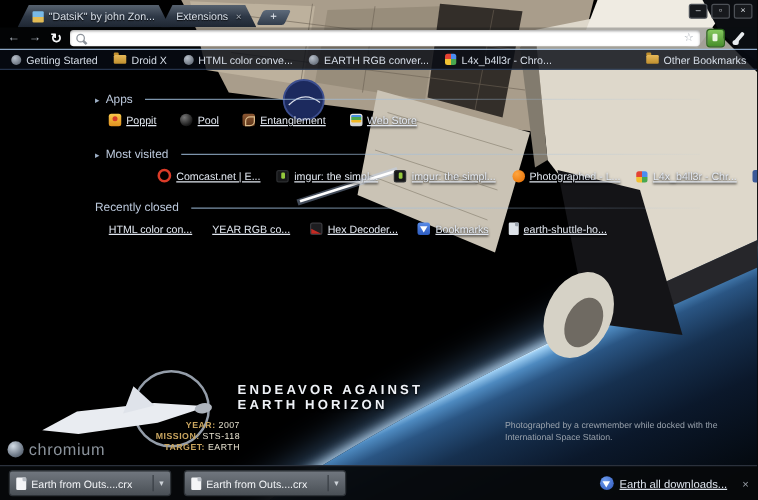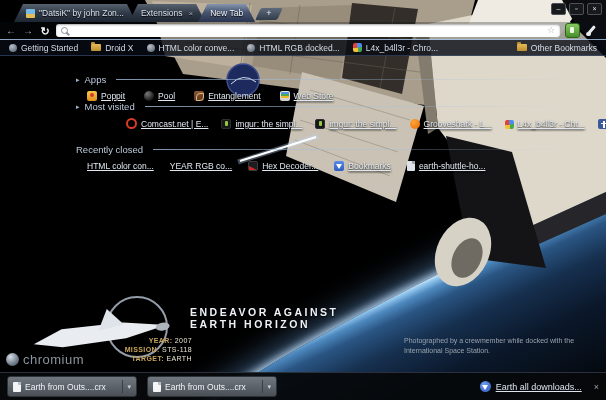--- a/index.html
+++ b/index.html
@@ -70,21 +70,21 @@
   
   .ntp{position:absolute;top:55px;left:0;right:12px;z-index:5;padding:19px 34px 0 76px;}
   .section-header{display:flex;align-items:center;gap:5px;color:#bcc9dc;font-size:9.5px;text-shadow:0 1px 2px #000;}
   .section-header .arrow{font-size:7px;color:#9fb1c8;}
   .section-header .hr{flex:1;height:1px;margin-left:5px;
     background:linear-gradient(to right,rgba(160,190,220,.8),rgba(160,190,220,.05));}
   .items{display:flex;align-items:center;margin:6px 0 0 11px;font-size:8.5px;}
   .items.apps{gap:19px;} .items.mv{gap:13px;padding-left:39px;} .items.rc{gap:16px;}
   .link{display:flex;align-items:flex-end;gap:4px;color:#e2e8f1;text-decoration:underline;cursor:pointer;
     text-shadow:0 1px 2px #000;white-space:nowrap;}
-  .sec-mv{} .sec-rc{margin-top:15px;justify-content:center;}
+  .sec-mv{margin-top:17px;} .sec-rc{margin-top:15px;justify-content:center;}
   .ic{width:10px;height:10px;border-radius:2px;flex:none;position:relative;}
   .ic-poppit{background:linear-gradient(#f8c84a,#e0901f);}
   .ic-poppit::after{content:"";position:absolute;left:3px;top:2px;width:4px;height:4px;border-radius:50%;background:#d43b2a;}
   .ic-pool{border-radius:50%;background:radial-gradient(circle at 35% 30%,#777,#1a1a1a 70%);}
   .ic-entangle{background:linear-gradient(#8a5632,#5d3418);}
   .ic-entangle::after{content:"";position:absolute;left:2px;top:2px;width:6px;height:6px;border:1px solid #d8b98a;border-radius:50% 0;}
   .ic-webstore{background:linear-gradient(#e8e8e8,#cfcfcf);}
   .ic-webstore::after{content:"";position:absolute;left:1px;top:1px;right:1px;height:6px;
     background:linear-gradient(#4a90e2 0 33%,#4fa94f 33% 66%,#f2b824 66%);border-radius:1px;}
   .ic-comcast{width:7px;height:7px;border:2px solid #da3b28;border-radius:50%;background:transparent;}
@@ -181,23 +181,20 @@
   <div class="titlebar">
     <div class="tabstrip">
       <div class="tab">
         <span class="fav-image"></span>
         <span>"DatsiK" by john Zon...</span>
       </div>
       <div class="tab">
         <span>Extensions</span>
         <span class="tabclose">×</span>
       </div>
-      <div class="tab active">
-        <span>New Tab</span>
-      </div>
       <div class="newtab-btn"><span>+</span></div>
     </div>
     <div class="wincontrols">
       <div class="winbtn">–</div>
       <div class="winbtn">▫</div>
       <div class="winbtn">×</div>
     </div>
   </div>
 
   <div class="toolbar">
@@ -221,21 +218,21 @@
     <div class="bm">
       <span class="ic-folder"></span>
       <span>Droid X</span>
     </div>
     <div class="bm">
       <span class="ic-globe"></span>
       <span>HTML color conve...</span>
     </div>
     <div class="bm">
       <span class="ic-globe"></span>
-      <span>HTML RGB docked...</span>
+      <span>EARTH RGB conver...</span>
     </div>
     <div class="bm">
       <span class="ic-quad"></span>
       <span>L4x_b4ll3r - Chro...</span>
     </div>
     <div class="bm bm-other">
       <span class="ic-folder"></span>
       <span>Other Bookmarks</span>
     </div>
   </div>
@@ -279,21 +276,21 @@
       <div class="link">
         <span class="ic ic-imgur"></span>
         <span>imgur: the simpl...</span>
       </div>
       <div class="link">
         <span class="ic ic-imgur"></span>
         <span>imgur: the simpl...</span>
       </div>
       <div class="link">
         <span class="ic ic-gshark"></span>
-        <span>Grooveshark - L...</span>
+        <span>Photographed - L...</span>
       </div>
       <div class="link">
         <span class="ic-quad"></span>
         <span>L4x_b4ll3r - Chr...</span>
       </div>
       <div class="link">
         <span class="ic ic-fb"></span>
         <span>Welcome to Fa...</span>
       </div>
 

